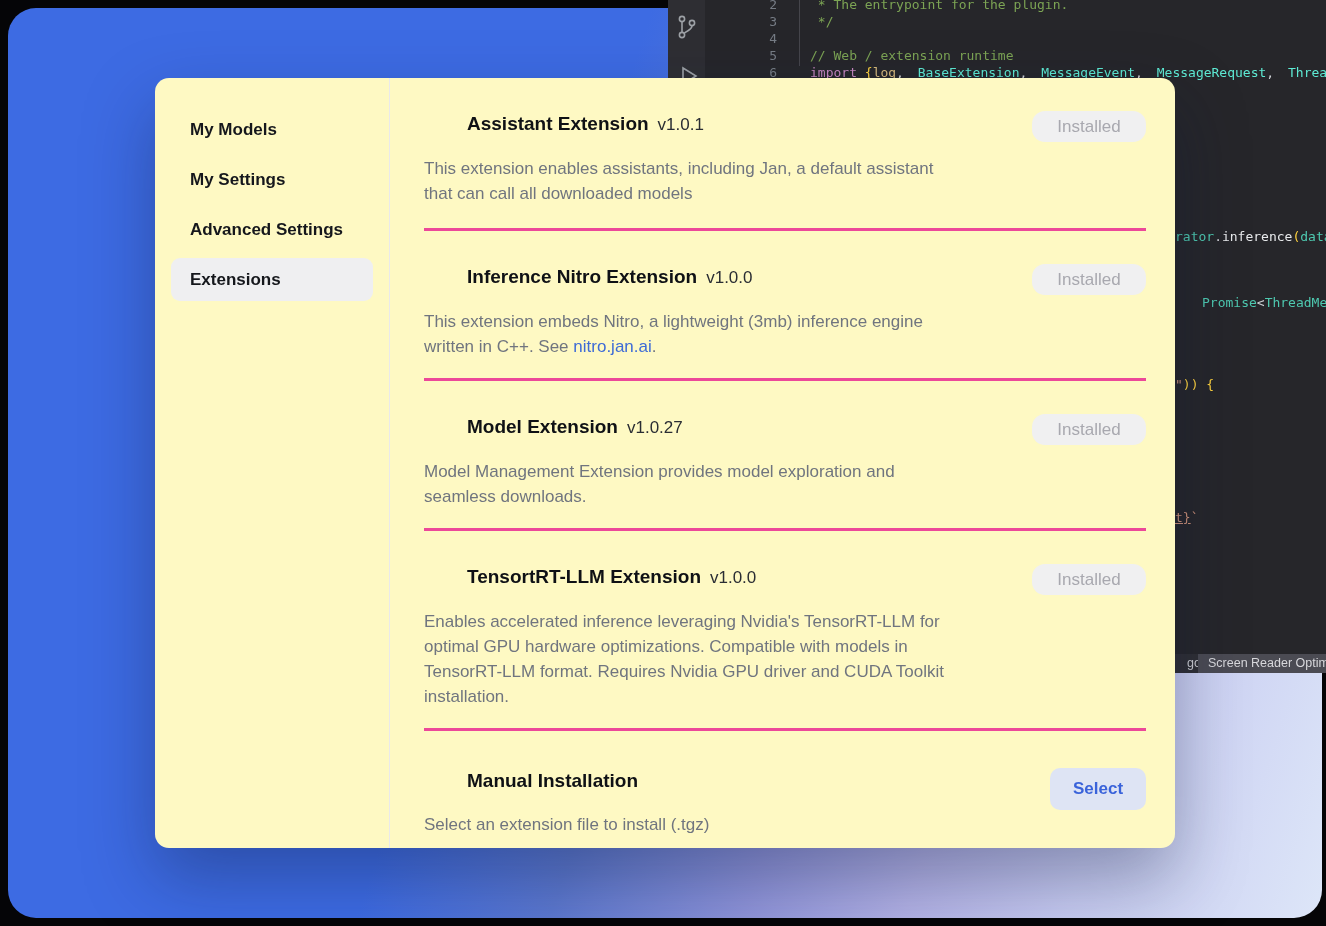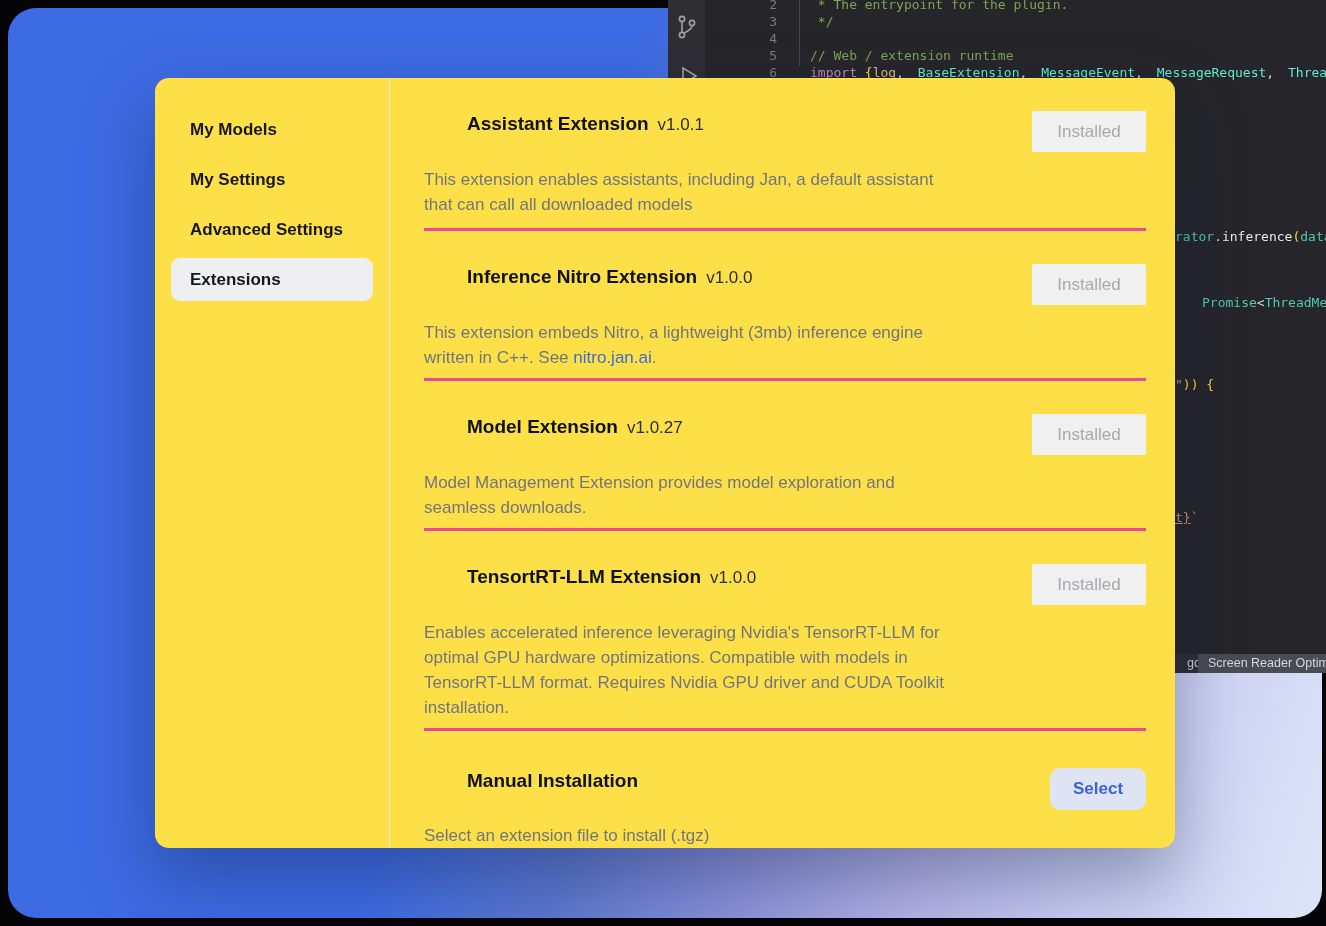--- a/index.html
+++ b/index.html
@@ -52,45 +52,45 @@
     font-family:"Liberation Sans", sans-serif;
   }
   .status-left { position:absolute; left:519px; top:2px; }
   .status-seg {
     position:absolute; left:530px; top:0; height:19px; right:-40px;
     background:#4b4b53; color:#d8d8dc; padding:2px 0 0 10px; white-space:nowrap;
   }
   
   .modal {
     position:absolute; left:155px; top:78px; width:1020px; height:770px;
-    background:#fde047; border-radius:14px; z-index:3;
+    background:#fef9c3; border-radius:14px; z-index:3;
     box-shadow:0 30px 70px rgba(15,25,60,.35);
     display:flex; overflow:hidden;
   }
   .sidebar { width:235px; border-right:1px solid #e9e9eb; padding-top:30px; flex-shrink:0; }
   .nav-item {
     height:43px; margin:0 16px 7px 16px; border-radius:9px;
     display:flex; align-items:center; padding-left:19px;
     font-size:17px; font-weight:700; color:#15171c; cursor:pointer;
   }
   .nav-item.active { background:#efeff1; }
   .content { flex:1; padding:0 29px 0 34px; display:flex; flex-direction:column; }
   .row { display:flex; justify-content:space-between; align-items:flex-start; padding-top:33px; }
   .row + .row { border-top:3px solid #ec4899; }
   .r1,.r2,.r3 { height:150px; } .r4 { height:200px; } .r5 { height:84px; padding-top:37px; }
   .row-main { flex:1; padding-right:20px; }
   .ext-title { font-size:19px; font-weight:700; color:#0f1115; line-height:26px;margin-left:43px; }
   .ext-version { font-size:17px; font-weight:400; color:#2a2d33; margin-left:9px; }
   .ext-desc {
-    margin-top:29px; font-size:17px; color:#70757f; line-height:25px;
+    margin-top:18px; font-size:17px; color:#70757f; line-height:25px;
     max-width:590px; white-space:pre-line;
   }
   .ext-link { color:#3e6bd6; text-decoration:none; cursor:pointer; }
   .btn-installed {
-    width:114px; height:41px; border:none; border-radius:1px;
+    width:114px; height:31px; border:none; border-radius:13px;
     background:#f0f0f1; color:#a8a8af; font-size:17px; font-weight:500;
     font-family:"Liberation Sans", sans-serif; flex-shrink:0;
   }
   .btn-select {
     width:96px; height:42px; border:none; border-radius:10px;
     background:#dee4f4; color:#3a63da; font-size:17px; font-weight:700;
     font-family:"Liberation Sans", sans-serif; cursor:pointer; flex-shrink:0;
   }
 </style>
 </head>

